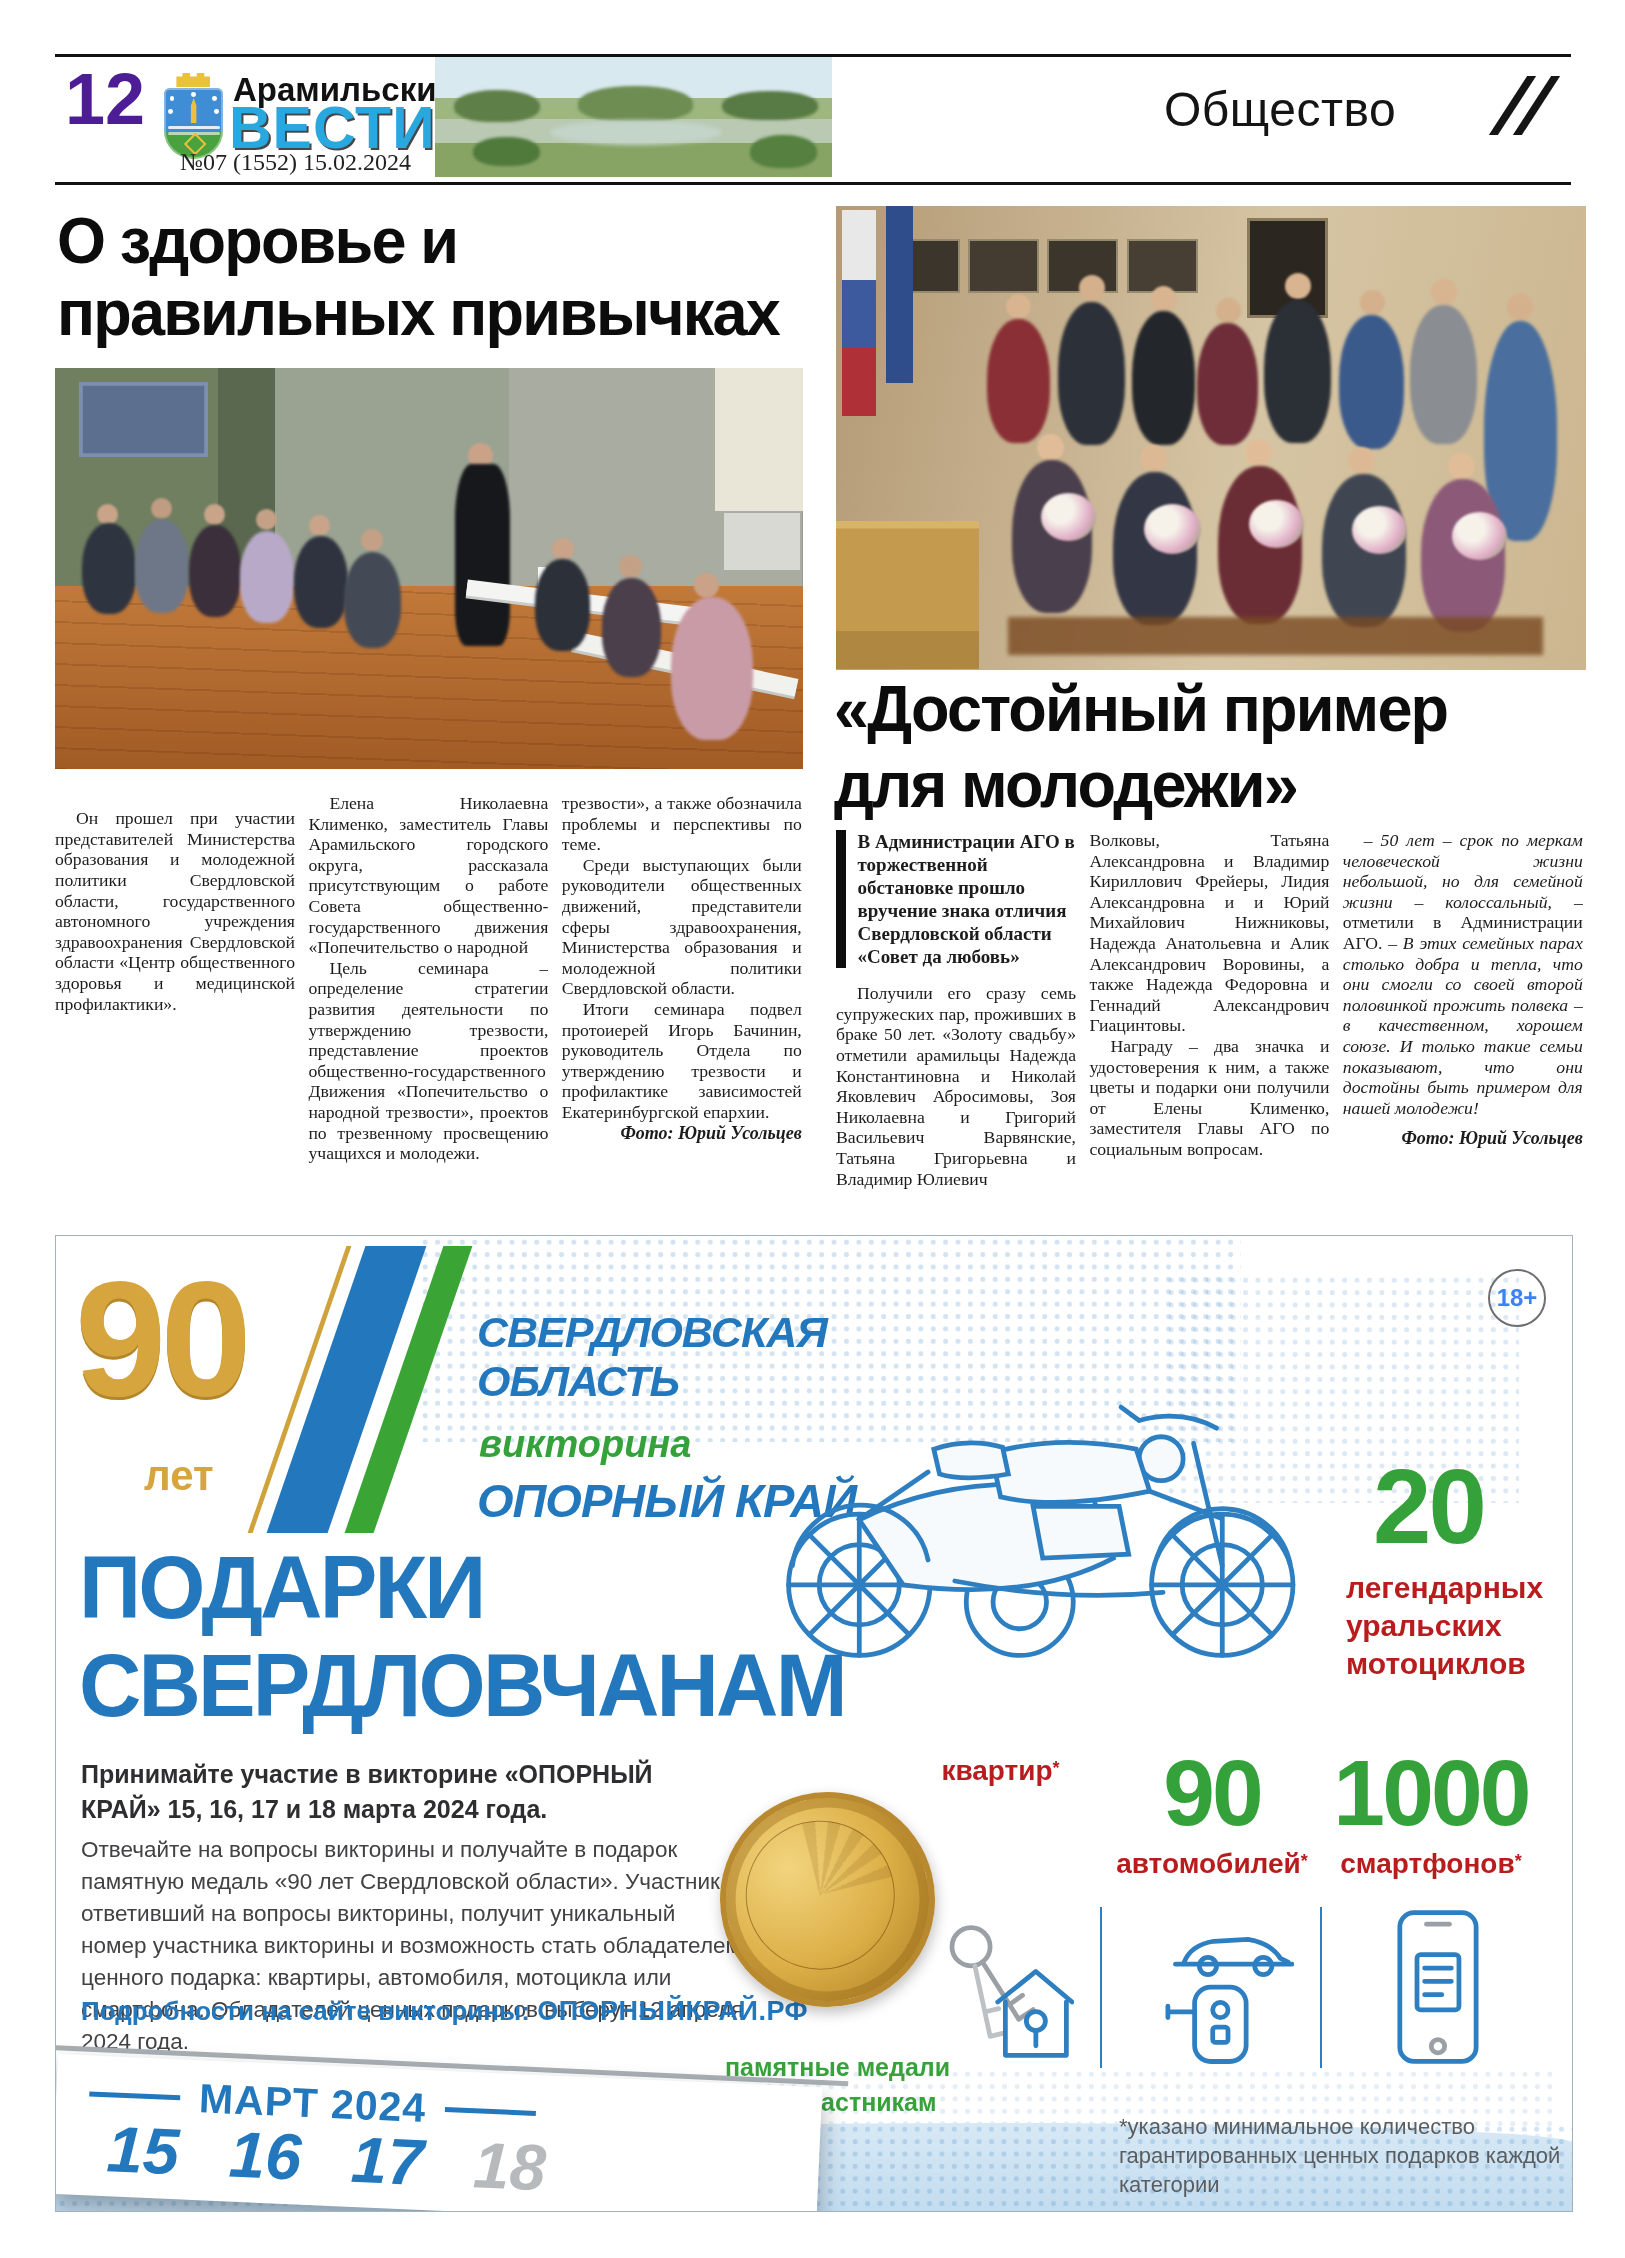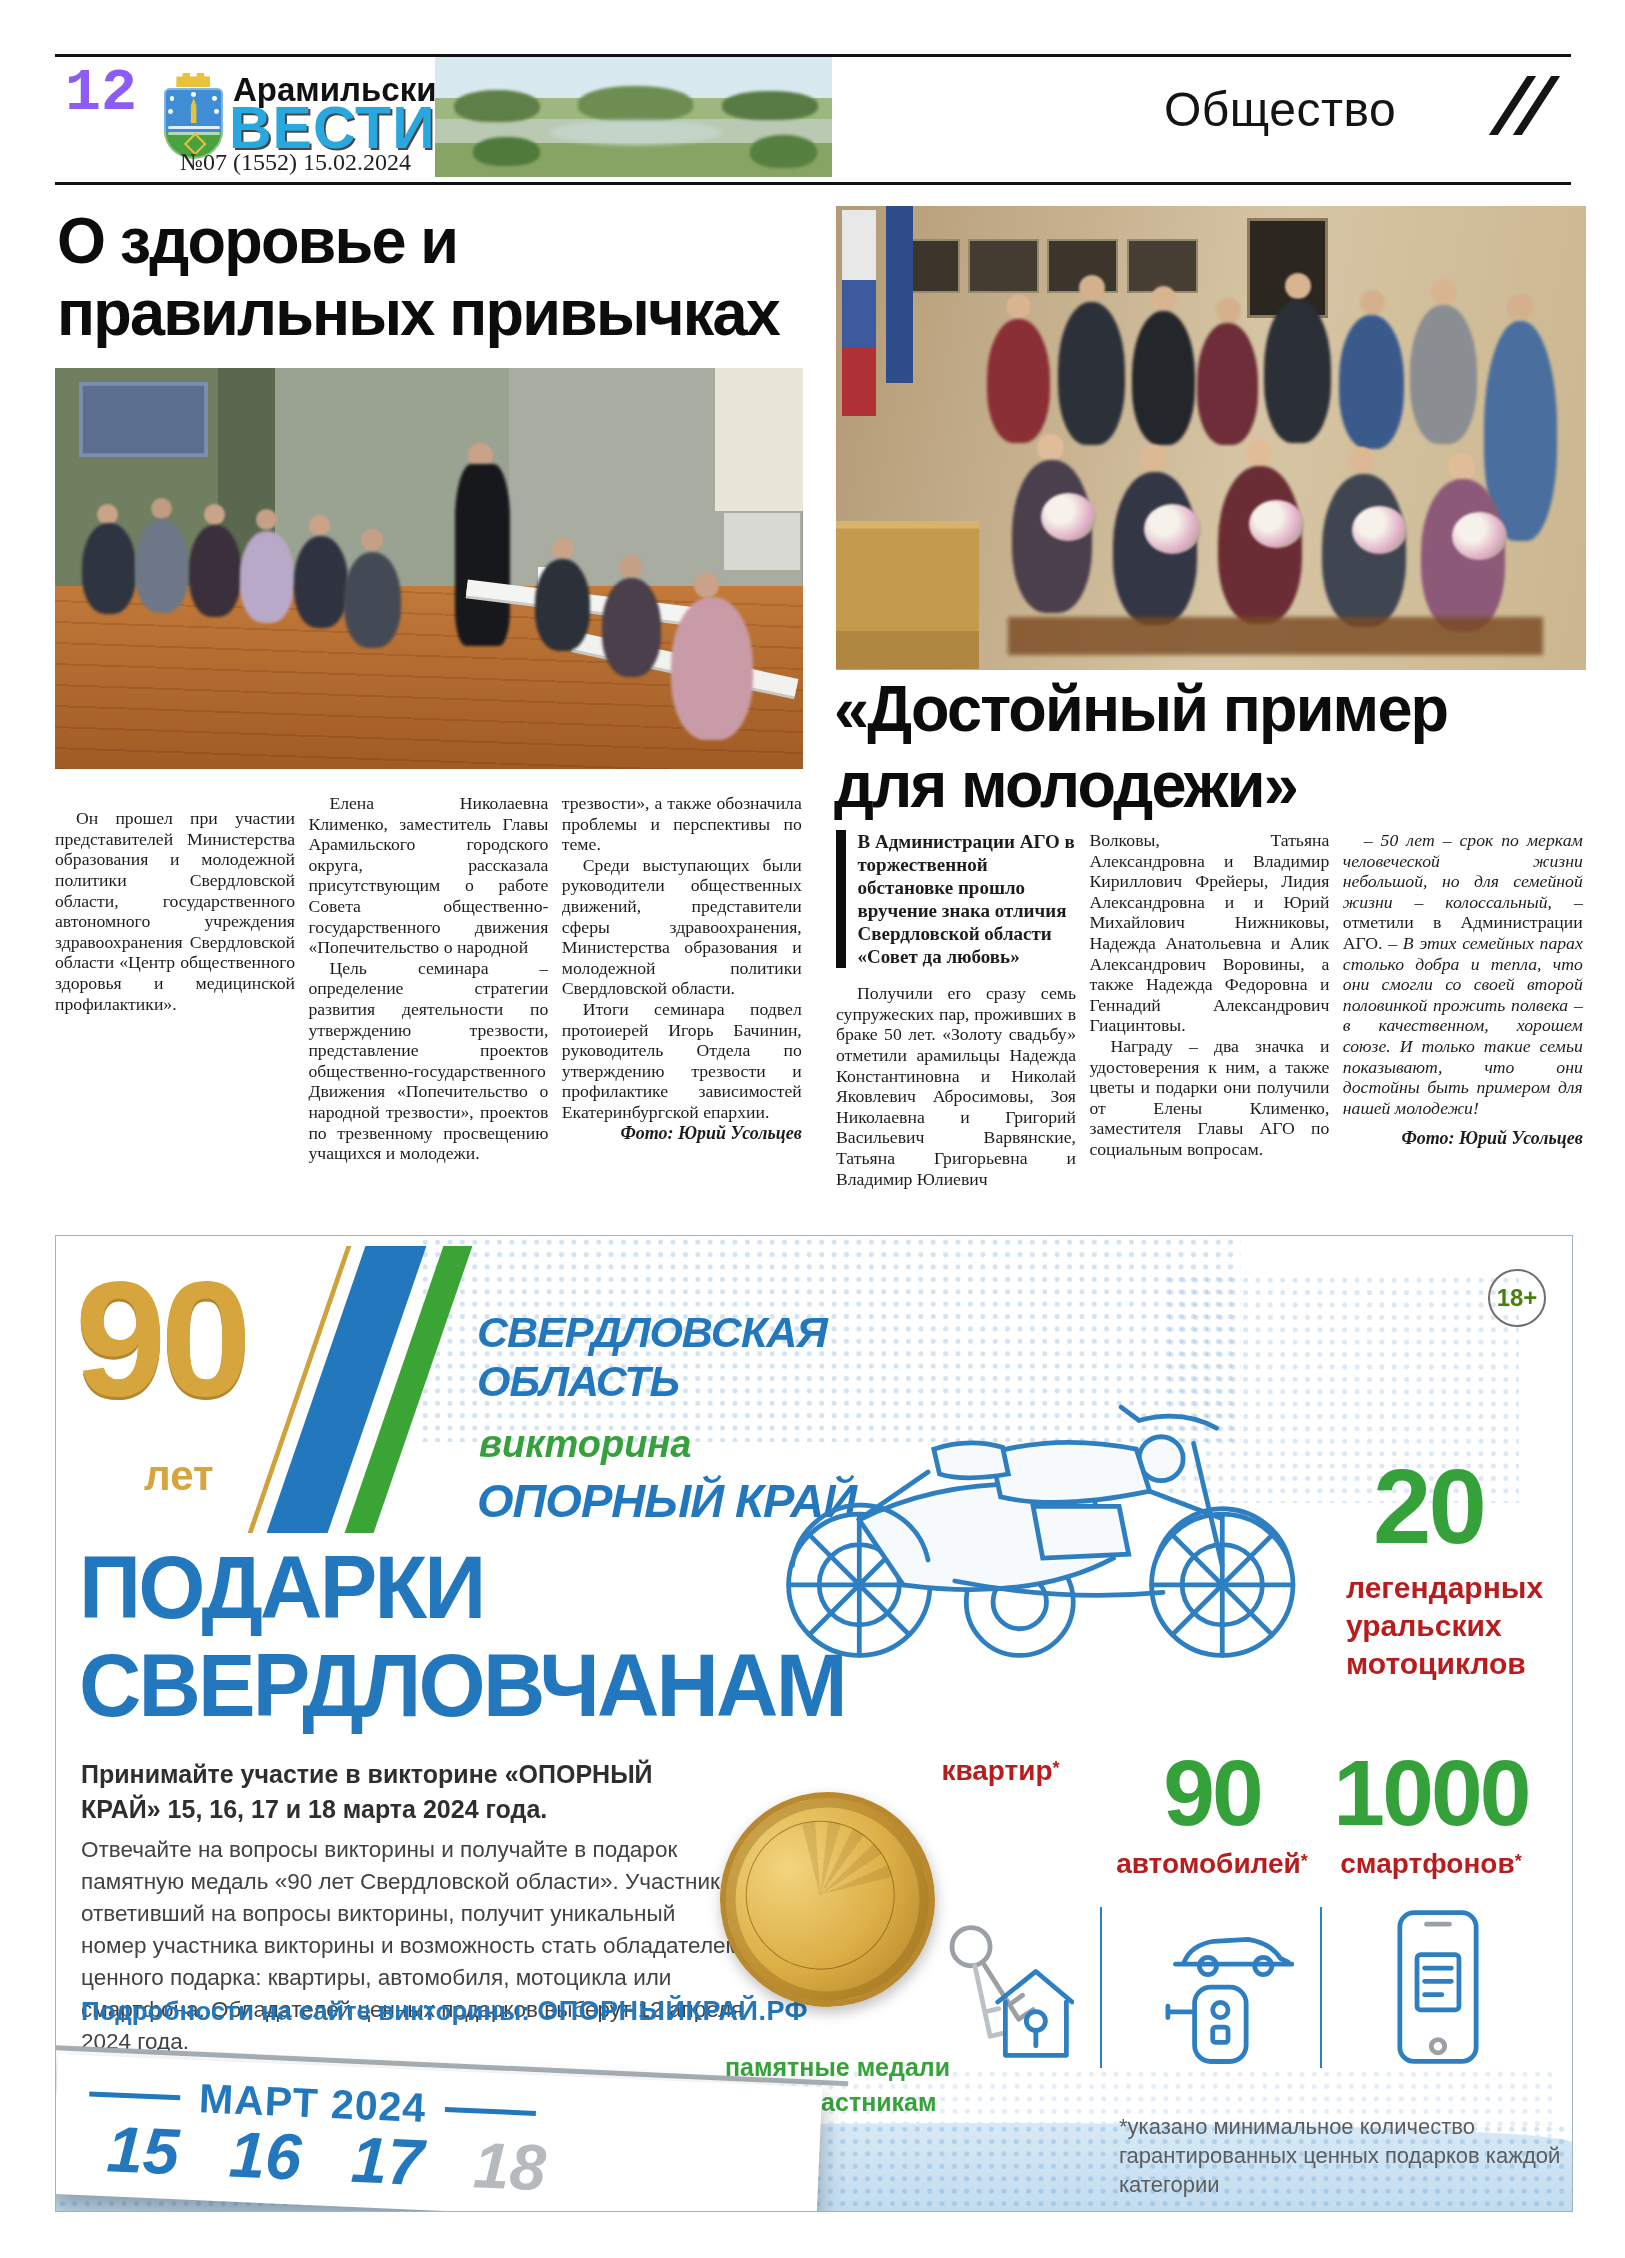--- a/index.html
+++ b/index.html
@@ -1,21 +1,21 @@
 <!DOCTYPE html>
 <html><head>
 <meta charset="utf-8">
 <style>
   html,body{margin:0;padding:0;background:#e8e8e8;}
   .page{position:relative;width:1626px;height:2259px;background:#ffffff;overflow:hidden;
         font-family:"Liberation Serif",serif;color:#1c1c1c;}
   .abs{position:absolute;}
   .rule{position:absolute;left:55px;width:1516px;height:2.9px;background:#111;}
   
-  .pagenum{font-family:Liberation Mono, monospace;font-weight:bold;font-size:60px;line-height:1;color:#8b5cf6;}
+  .pagenum{font-family:Liberation Sans, sans-serif;font-weight:bold;font-size:72px;line-height:1;color:#4c1d95;}
   .mast-top{font-family:"Liberation Sans",sans-serif;font-weight:bold;font-size:33px;color:#111;}
   .mast-bot{font-family:"Liberation Sans",sans-serif;font-weight:bold;font-size:59px;line-height:1;
             color:#29a8e0;letter-spacing:1px;text-shadow:1.9px 1.9px 0 rgba(25,25,25,.8);}
   .issue{font-size:24px;color:#222;}
   .section-title{font-family:"Liberation Sans",sans-serif;font-size:48px;color:#141414;letter-spacing:0.5px;}
   .slash{display:inline-block;width:8.6px;height:59px;background:#151515;transform:skewX(-33deg);margin-left:15.3px;}
   
   .emblem{position:absolute;width:59px;height:88px;}
   .em-crown{position:absolute;left:12.4px;top:0;width:34px;height:14.3px;background:#e9c13a;
             clip-path:polygon(0 100%,0 25%,18% 25%,18% 0,40% 0,40% 25%,60% 25%,60% 0,82% 0,82% 25%,100% 25%,100% 100%);}
@@ -47,21 +47,21 @@
   .blob{position:absolute;border-radius:48% 48% 42% 42%;filter:blur(1.5px);}
   .head{position:absolute;border-radius:50%;filter:blur(1px);}
   .bouq{position:absolute;border-radius:50%;filter:blur(1.1px);
         background:radial-gradient(circle at 35% 35%,#f6f2ea 28%,#e0aec6 62%,#7a9a5c 100%);}
   
   .ad{position:absolute;left:55px;top:1235px;width:1516px;height:975px;background:#fff;
       border:1.9px solid #9fb2bf;overflow:hidden;font-family:"Liberation Sans",sans-serif;}
   .dots{position:absolute;background-image:radial-gradient(circle,rgba(62,132,196,.45) 2.3px,transparent 2.9px);
         background-size:12.4px 12.4px;}
   .age{position:absolute;width:54px;height:54px;border:2.9px solid #6d6e71;border-radius:50%;
-       color:#4d7c0f;font-weight:bold;font-size:24px;display:flex;align-items:center;justify-content:center;}
+       color:#3b82f6;font-weight:bold;font-size:24px;display:flex;align-items:center;justify-content:center;}
   .gold90{position:absolute;font-weight:bold;font-size:164px;line-height:1;color:#d6a53e;
           text-shadow:0 2.9px 0 #b4862c;letter-spacing:-5.7px;}
   .goldlet{position:absolute;font-weight:bold;font-size:42px;color:#d6a53e;}
   .stripe{position:absolute;transform:skewX(-19deg);}
   .lg1{position:absolute;font-weight:bold;font-style:italic;font-size:43px;line-height:1;color:#2277bd;letter-spacing:-1px;}
   .lg3{position:absolute;font-weight:bold;font-style:italic;font-size:38px;color:#35a13b;}
   .lg4{position:absolute;font-weight:bold;font-style:italic;font-size:47px;color:#2277bd;letter-spacing:-1px;}
   .bignum{font-weight:bold;color:#35a13b;line-height:1;letter-spacing:-2.9px;}
   .graylab{font-weight:bold;color:#b91c1c;}
   .adhead{position:absolute;font-weight:bold;font-size:89px;line-height:98px;color:#2277bd;

